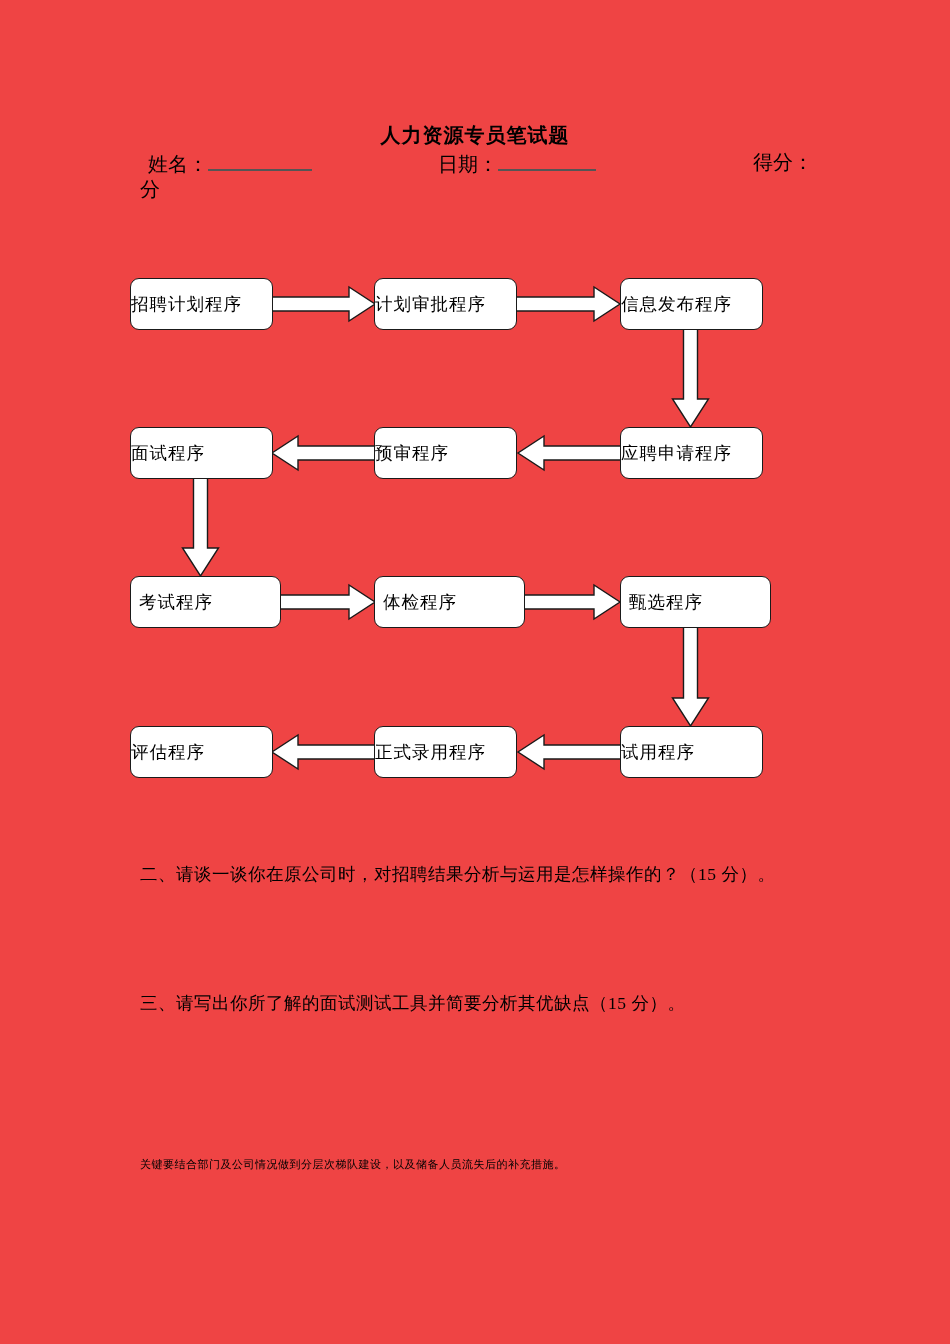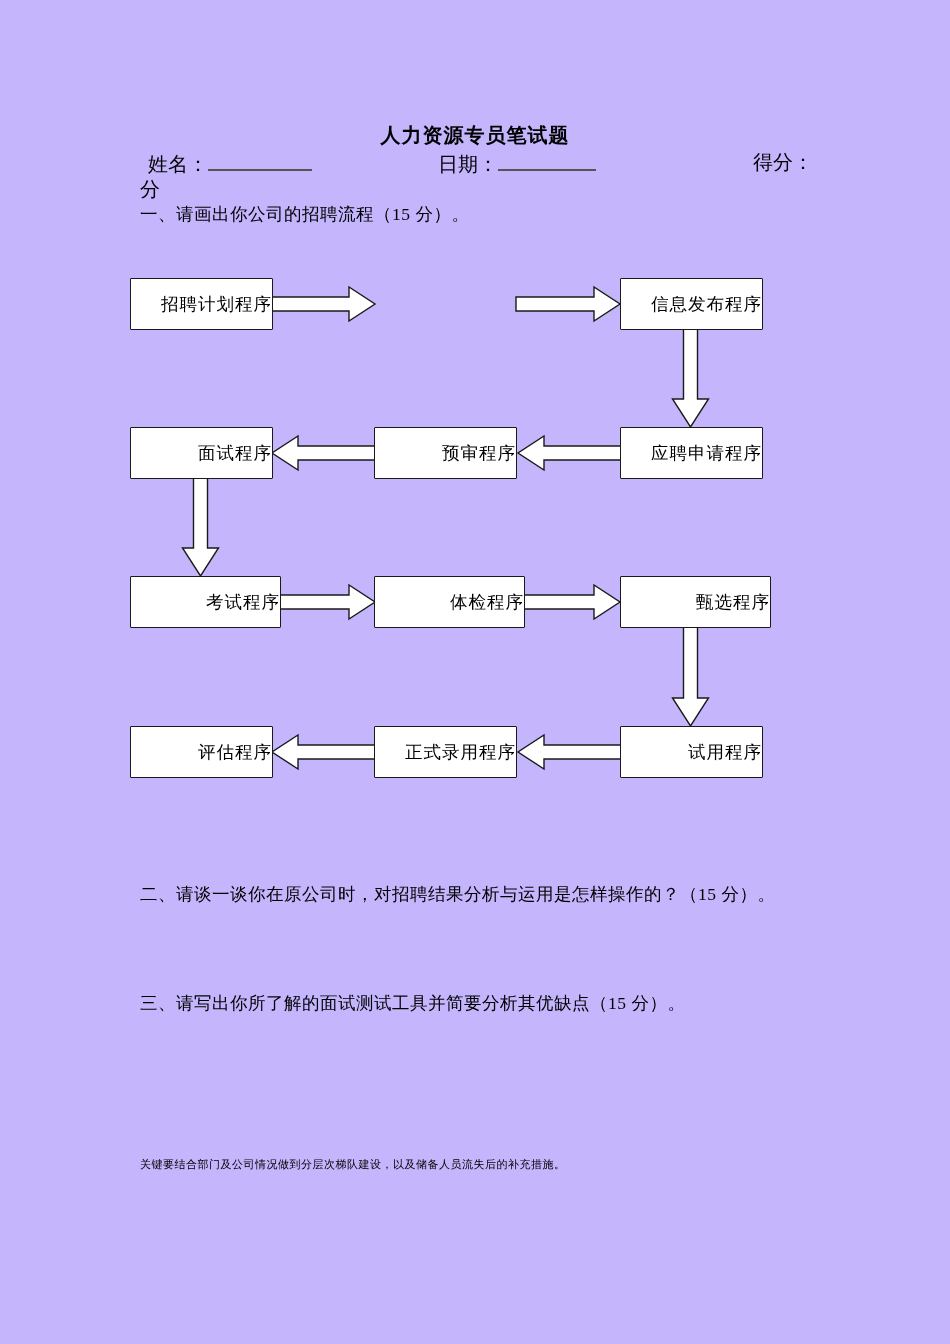--- a/index.html
+++ b/index.html
@@ -4,21 +4,21 @@
 <style>
   html, body {
     margin: 0;
     padding: 0;
     background: #ffffff;
   }
   .page {
     position: relative;
     width: 950px;
     height: 1344px;
-    background: #c4b5fd;
+    background: #ef4444;
     font-family: "Liberation Serif", "DejaVu Serif", serif;
     color: #000000;
     overflow: hidden;
   }
   .doc-title {
     position: absolute;
     top: 122px;
     left: 0;
     width: 950px;
     text-align: center;
@@ -56,21 +56,21 @@
     font-size: 20px;
   }
   .question {
     position: absolute;
     left: 140px;
     font-size: 17.5px;
     letter-spacing: 0.5px;
     white-space: nowrap;
   }
   .q1 { top: 202px; }
-  .q2 { top: 882px; }
+  .q2 { top: 862px; }
   .q3 { top: 991px; }
   .q4 { top: 1118px; }
   .q4-note {
     position: absolute;
     left: 140px;
     top: 1157px;
     font-size: 11px;
     letter-spacing: 0.5px;
     white-space: nowrap;
   }
@@ -84,25 +84,25 @@
   .flowchart svg {
     position: absolute;
     top: 0;
     left: 0;
   }
   .flow-node {
     position: absolute;
     width: 141px;
     height: 50px;
     border: 1.4px solid #1a1a1a;
-    border-radius: 1px;
+    border-radius: 9px;
     background: #ffffff;
     display: flex;
     align-items: center;
-    justify-content: flex-end;
+    justify-content: flex-start;
     font-size: 17.5px;
     letter-spacing: 1px;
     box-sizing: content-box;
   }
   .c1 { left: 130px; }
   .c2 { left: 374px; }
   .c3 { left: 620px; }
   .r1 { top: 26px; }
   .r2 { top: 175px; }
   .r3 { top: 324px; padding-left: 8px; }
@@ -125,21 +125,20 @@
     <span class="hdr-name">
       <span>姓名：</span><span class="blank name-blank"></span>
     </span>
     <span class="hdr-date">
       <span>日期：</span><span class="blank date-blank"></span>
     </span>
     <span class="hdr-score">得分：</span>
   </div>
   <div class="hdr-score-unit">分</div>
 
-  <div class="question q1">一、请画出你公司的招聘流程（15 分）。</div>
 
   <div class="flowchart">
     <svg width="950" height="540" viewBox="0 0 950 540">
 
       <polygon class="block-arrow" points="272,45 349,45 349,35 375,52 349,69 349,59 272,59"></polygon>
       <polygon class="block-arrow" points="516,45 594,45 594,35 620,52 594,69 594,59 516,59"></polygon>
 
       <polygon class="block-arrow" points="683.5,77 697.5,77 697.5,147 708.5,147 690.5,175 672.5,147 683.5,147"></polygon>
 
       <polygon class="block-arrow" points="621,194 544,194 544,184 518,201 544,218 544,208 621,208"></polygon>
@@ -152,20 +151,23 @@
 
       <polygon class="block-arrow" points="683.5,375 697.5,375 697.5,446 708.5,446 690.5,474 672.5,446 683.5,446"></polygon>
 
       <polygon class="block-arrow" points="621,493 544,493 544,483 518,500 544,517 544,507 621,507"></polygon>
       <polygon class="block-arrow" points="375,493 298,493 298,483 272,500 298,517 298,507 375,507"></polygon>
     </svg>
 
     <div class="flow-node r1 c1">
         <span>招聘计划程序</span>
       </div>
+    <div class="flow-node r1 c2">
+        <span>计划审批程序</span>
+      </div>
     <div class="flow-node r1 c3">
         <span>信息发布程序</span>
       </div>
 
     <div class="flow-node r2 c3">
         <span>应聘申请程序</span>
       </div>
     <div class="flow-node r2 c1">
         <span>面试程序</span>
       </div>

